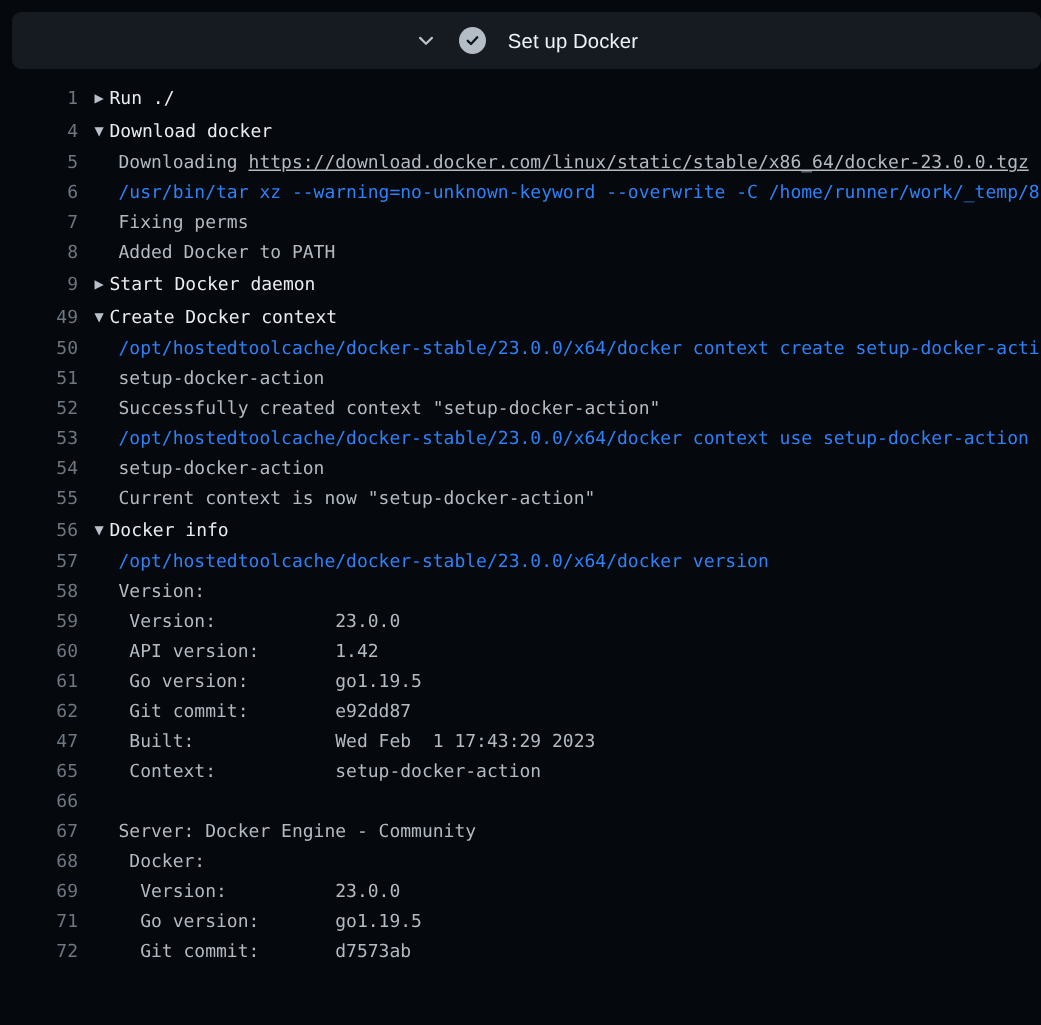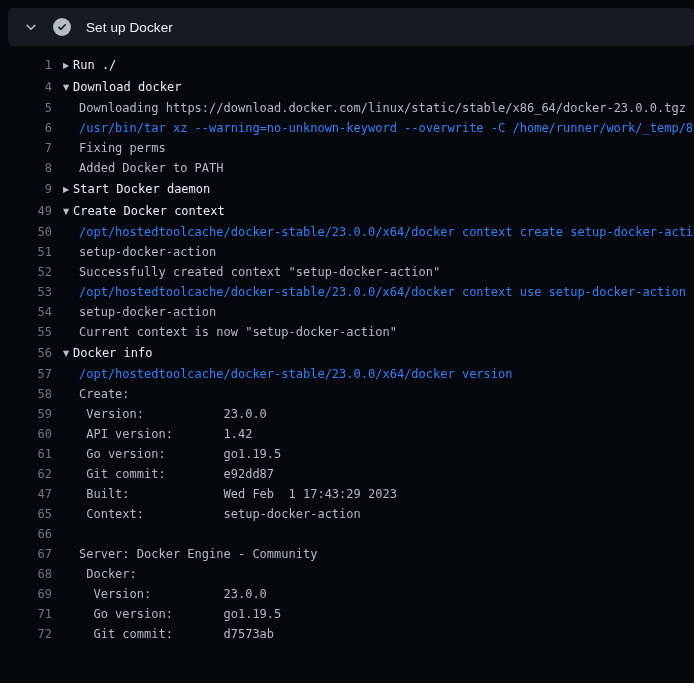--- a/index.html
+++ b/index.html
@@ -6,21 +6,21 @@
   body{
     width:694px;height:683px;overflow:hidden;position:relative;
     background:#05080d;
     font-family:"Liberation Sans","DejaVu Sans",sans-serif;
   }
   
   .step-header{
     position:absolute;left:8px;top:8px;right:0;height:38px;
     background:#161b22;border-radius:6px;
     display:flex;align-items:center;box-sizing:border-box;
-    padding:0 16px;gap:15px;cursor:pointer;
+    padding:0 16px;gap:15px;cursor:pointer;justify-content:center;
   }
   .chev{width:14px;height:14px;flex:0 0 auto;display:block;}
   .status-circle{
     width:18px;height:18px;border-radius:50%;background:#b4bcc6;
     flex:0 0 auto;display:flex;align-items:center;justify-content:center;
   }
   .status-circle svg{display:block;}
   .step-title{
     color:#eef2f7;font-size:13.5px;font-weight:500;letter-spacing:.1px;
     white-space:nowrap;
@@ -42,21 +42,21 @@
     flex:1 1 auto;overflow:hidden;white-space:pre;
     padding-left:27px;color:#b3bac1;
   }
   .row.group{cursor:pointer;}
   .row.group .content{padding-left:11px;color:#e8edf3;}
   .arrow{
     display:inline-block;width:10px;font-size:8px;color:#b9c0c9;
     font-family:"DejaVu Sans",sans-serif;vertical-align:1px;
   }
   .content.cmd{color:#2f81f7;}
-  .loglink{color:inherit;cursor:pointer;}
+  .loglink{color:inherit;text-decoration:underline;cursor:pointer;}
 </style>
 </head>
 <body>
 
 <div class="step-header">
   <svg class="chev" viewBox="0 0 16 16">
     <path d="M3.5 6 8 10.5 12.5 6" fill="none" stroke="#b9c0c9" stroke-width="1.7" stroke-linecap="round" stroke-linejoin="round"></path>
   </svg>
   <span class="status-circle">
     <svg width="10" height="10" viewBox="0 0 12 12">
@@ -126,21 +126,21 @@
     <div class="row group">
       <a class="num">56</a>
       <span class="content"><span class="arrow">▼</span><span>Docker info</span></span>
     </div>
     <div class="row">
       <a class="num">57</a>
       <span class="content cmd">/opt/hostedtoolcache/docker-stable/23.0.0/x64/docker version</span>
     </div>
     <div class="row">
       <a class="num">58</a>
-      <span class="content">Create:</span>
+      <span class="content">Version:</span>
     </div>
     <div class="row">
       <a class="num">59</a>
       <span class="content"> Version:           23.0.0</span>
     </div>
     <div class="row">
       <a class="num">60</a>
       <span class="content"> API version:       1.42</span>
     </div>
     <div class="row">

